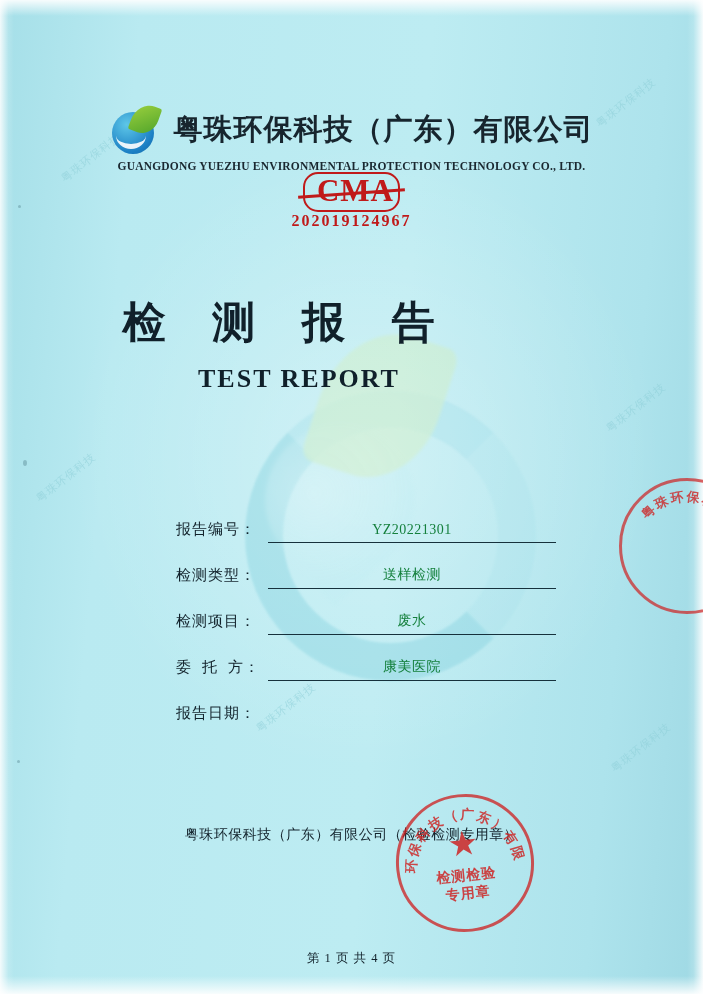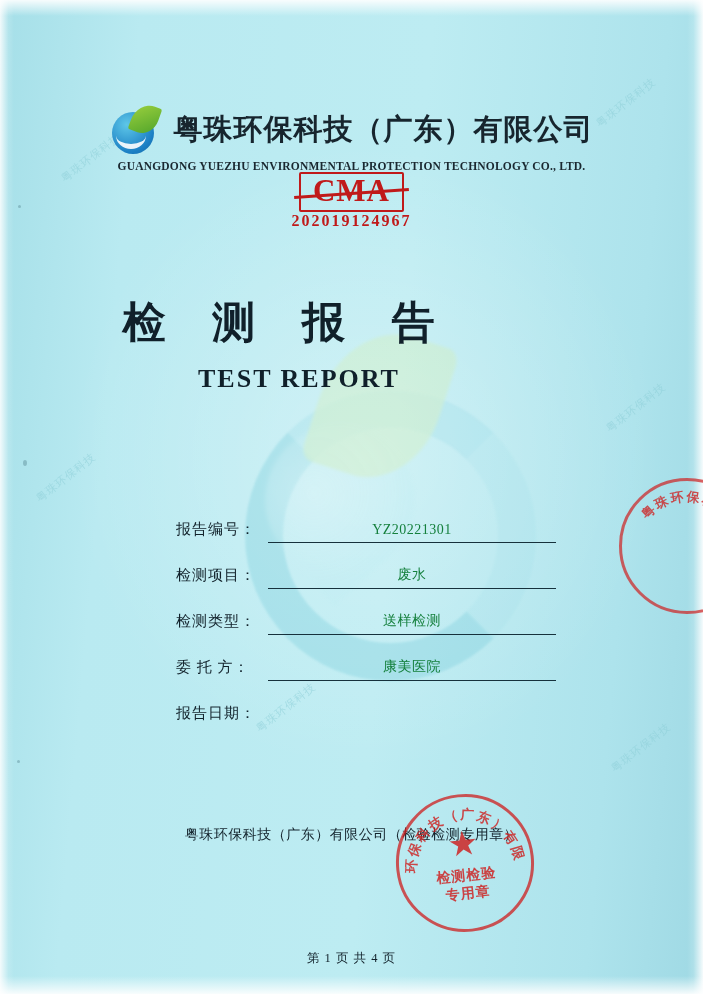--- a/index.html
+++ b/index.html
@@ -164,22 +164,22 @@
     width: 703px;
     text-align: center;
   }
   .cma-badge {
     display: inline-block;
     position: relative;
     color: #c01a1a;
   }
   .cma-box {
     border: 2.5px solid #c01a1a;
-    border-radius: 2px;
-    padding: 1px 12px 2px 12px;
+    border-radius: 15px;
+    padding: 1px 4px 2px 12px;
     font-family: "Liberation Serif", serif;
     font-weight: bold;
     font-size: 31px;
     letter-spacing: 1px;
     line-height: 1.05;
     position: relative;
   }
   .cma-box::after {
     content: "";
     position: absolute;
@@ -234,21 +234,21 @@
   }
   .field-row {
     display: flex;
     align-items: flex-end;
     height: 46px;
   }
   .field-label {
     width: 92px;
     flex: 0 0 auto;
     font-size: 15px;
-    font-family: Liberation Serif, serif;
+    font-family: Liberation Mono, monospace;
     color: #12222b;
     letter-spacing: 1px;
     padding-bottom: 4px;
     white-space: nowrap;
   }
   .field-value {
     flex: 1 1 auto;
     border-bottom: 1px solid #16313c;
     text-align: center;
     font-size: 14px;
@@ -404,26 +404,26 @@
 
   <div class="title-cn">检 测 报 告</div>
   <div class="title-en">TEST   REPORT</div>
 
   <div class="fields">
     <div class="field-row">
       <div class="field-label">报告编号：</div>
       <div class="field-value">YZ20221301</div>
     </div>
     <div class="field-row">
+      <div class="field-label">检测类型：</div>
+      <div class="field-value">送样检测</div>
+    </div>
+    <div class="field-row">
       <div class="field-label">检测项目：</div>
       <div class="field-value">废水</div>
-    </div>
-    <div class="field-row">
-      <div class="field-label">检测类型：</div>
-      <div class="field-value">送样检测</div>
     </div>
     <div class="field-row">
       <div class="field-label">委 托 方：</div>
       <div class="field-value">康美医院</div>
     </div>
     <div class="field-row">
       <div class="field-label">报告日期：</div>
     </div>
   </div>
 

